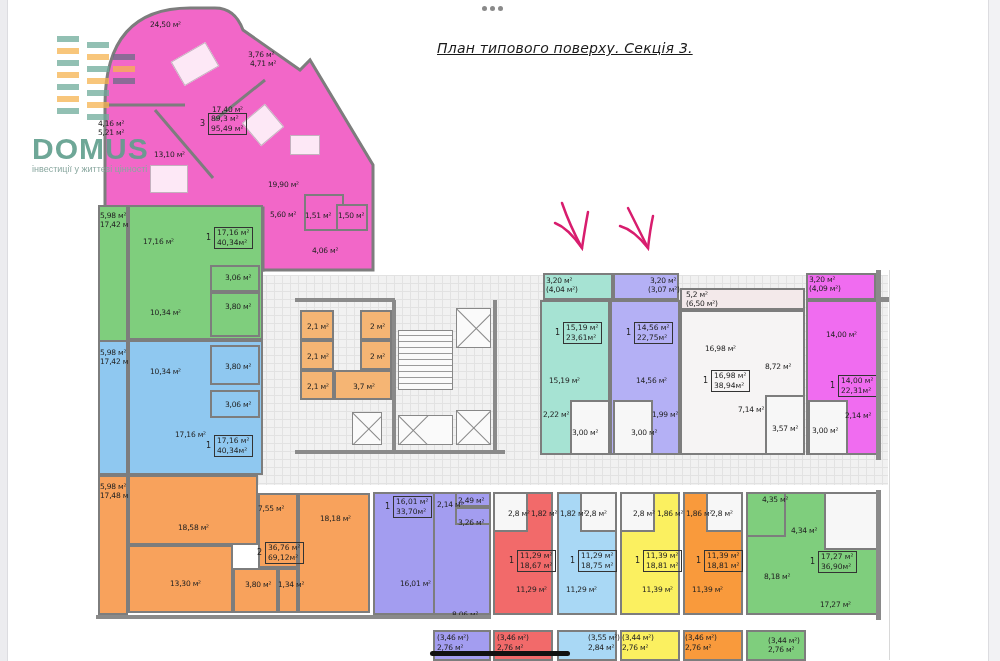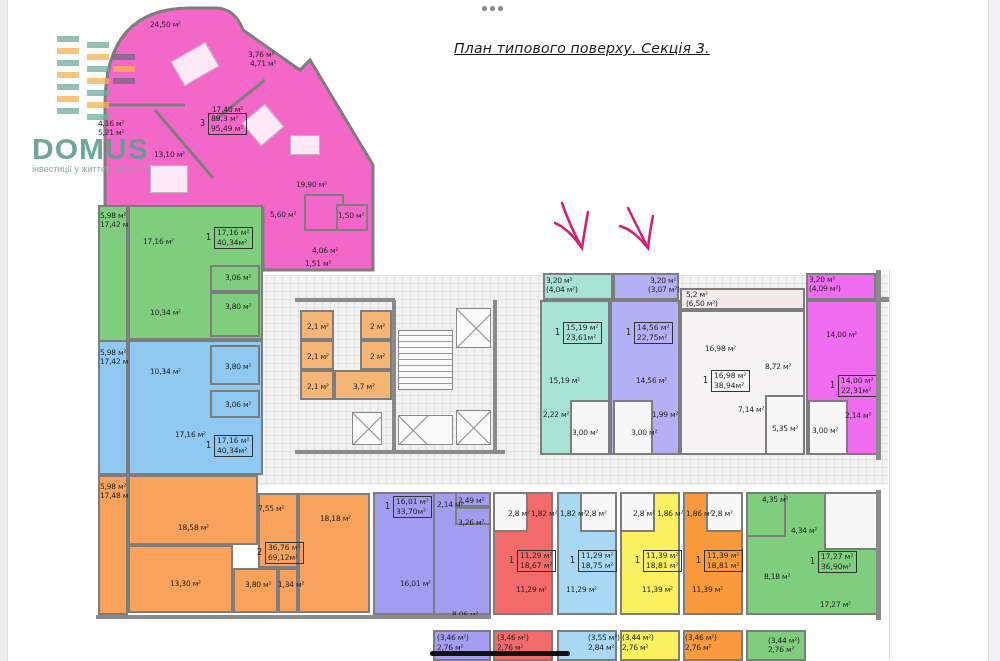--- a/index.html
+++ b/index.html
@@ -3,21 +3,21 @@
 <meta charset="utf-8">
 <style>
   * { box-sizing: border-box; margin: 0; padding: 0; }
   html, body { width: 1000px; height: 661px; overflow: hidden; background: #ffffff; }
   body { position: relative; font-family: "Liberation Sans", sans-serif; color: #222; }
   .abs { position: absolute; }
   .frame-left { left: 0; top: 0; width: 8px; height: 661px; background: #ececef; border-right: 1px solid #dcdce0; }
   .frame-right { right: 0; top: 0; width: 12px; height: 661px; background: #f2f2f4; border-left: 1px solid #dcdce0; }
   .more-dots { left: 482px; top: 6px; display: flex; gap: 3px; }
   .more-dots span { width: 5px; height: 5px; border-radius: 50%; background: #8a8a8a; display: block; }
-  .title { left: 454px; top: 40px; font-size: 14px; font-style: italic; text-decoration: underline; letter-spacing: 0.2px; color: #1a1a1a; font-family: "DejaVu Sans", sans-serif; }
+  .title { left: 437px; top: 40px; font-size: 14px; font-style: italic; text-decoration: underline; letter-spacing: 0.2px; color: #1a1a1a; font-family: "DejaVu Sans", sans-serif; }
   .room { position: absolute; border: 2px solid #7d7d7d; }
   .wall { position: absolute; background: #8a8a8a; }
   .lbl { position: absolute; font-size: 7.5px; color: #222; white-space: nowrap; font-family: "DejaVu Sans", sans-serif; letter-spacing: -0.2px; }
   .box { position: absolute; border: 1px solid #333; font-size: 7.5px; font-family: "DejaVu Sans", sans-serif; line-height: 10px; padding: 0 2px; white-space: nowrap; }
   .box .n { position: absolute; left: -9px; top: 5px; font-size: 8px; }
   .corridor { position: absolute; background-color: #f1f1f1;
     background-image: linear-gradient(#e2e2e2 1px, transparent 1px), linear-gradient(90deg, #e2e2e2 1px, transparent 1px);
     background-size: 8px 8px; }
   .logo { left: 32px; top: 30px; width: 140px; height: 150px; }
   .logo-text { position: absolute; left: 0; top: 102px; font-size: 30px; font-weight: bold; color: #5f9e8c; letter-spacing: 1px; opacity: 0.9; font-family: "Liberation Sans", sans-serif; }
@@ -55,23 +55,23 @@
   <rect x="242" y="205" width="30" height="25" fill="#f267c8" stroke="#7d7d7d" stroke-width="2"></rect>
 </svg>
 <div class="furn" style="left:175px;top:50px;width:40px;height:28px;transform:rotate(-30deg);"></div>
 <div class="furn" style="left:248px;top:110px;width:30px;height:30px;transform:rotate(-40deg);"></div>
 <div class="furn" style="left:290px;top:135px;width:30px;height:20px;"></div>
 <div class="furn" style="left:150px;top:165px;width:38px;height:28px;"></div>
 
 <span class="lbl" style="left:150px;top:20px;">24,50 м²</span>
 <span class="lbl" style="left:212px;top:105px;">17,40 м²</span>
 <span class="lbl" style="left:154px;top:150px;">13,10 м²</span>
-<span class="lbl" style="left:268px;top:180px;margin-left:28px;">19,90 м²</span>
+<span class="lbl" style="left:268px;top:180px;">19,90 м²</span>
 <span class="lbl" style="left:270px;top:210px;">5,60 м²</span>
-<span class="lbl" style="left:305px;top:211px;margin-top:48px;">1,51 м²</span>
+<span class="lbl" style="left:305px;top:211px;">1,51 м²</span>
 <span class="lbl" style="left:338px;top:211px;">1,50 м²</span>
 <span class="lbl" style="left:312px;top:246px;">4,06 м²</span>
 <span class="lbl" style="left:248px;top:50px;">3,76 м²</span>
 <span class="lbl" style="left:250px;top:59px;">4,71 м²</span>
 <span class="lbl" style="left:98px;top:119px;">4,16 м²</span>
 <span class="lbl" style="left:98px;top:128px;">5,21 м²</span>
 <div class="box" style="left:208px;top:113px;">
   <span class="n">3</span>
   <div>89,3 м²</div>
   <div>95,49 м²</div>
@@ -218,21 +218,21 @@
 </div>
 
 <div class="room" style="left:680px;top:288px;width:125px;height:22px;background:#f3e9ea;"></div>
 <span class="lbl" style="left:686px;top:290px;">5,2 м²</span>
 <span class="lbl" style="left:686px;top:299px;">(6,50 м²)</span>
 <div class="room" style="left:680px;top:310px;width:125px;height:145px;background:#f6f4f4;"></div>
 <div class="room" style="left:765px;top:395px;width:40px;height:60px;background:#f7f7f7;"></div>
 <span class="lbl" style="left:705px;top:344px;">16,98 м²</span>
 <span class="lbl" style="left:765px;top:362px;">8,72 м²</span>
 <span class="lbl" style="left:738px;top:405px;">7,14 м²</span>
-<span class="lbl" style="left:772px;top:424px;">5,35 м²</span>
+<span class="lbl" style="left:772px;top:424px;">3,57 м²</span>
 <div class="box" style="left:711px;top:370px;">
   <span class="n">1</span>
   <div>16,98 м²</div>
   <div>38,94м²</div>
 </div>
 
 <div class="room" style="left:806px;top:273px;width:70px;height:27px;background:#f06cf0;"></div>
 <span class="lbl" style="left:809px;top:275px;">3,20 м²</span>
 <span class="lbl" style="left:809px;top:284px;">(4,09 м²)</span>
 <div class="room" style="left:806px;top:300px;width:72px;height:155px;background:#f06cf0;"></div>

